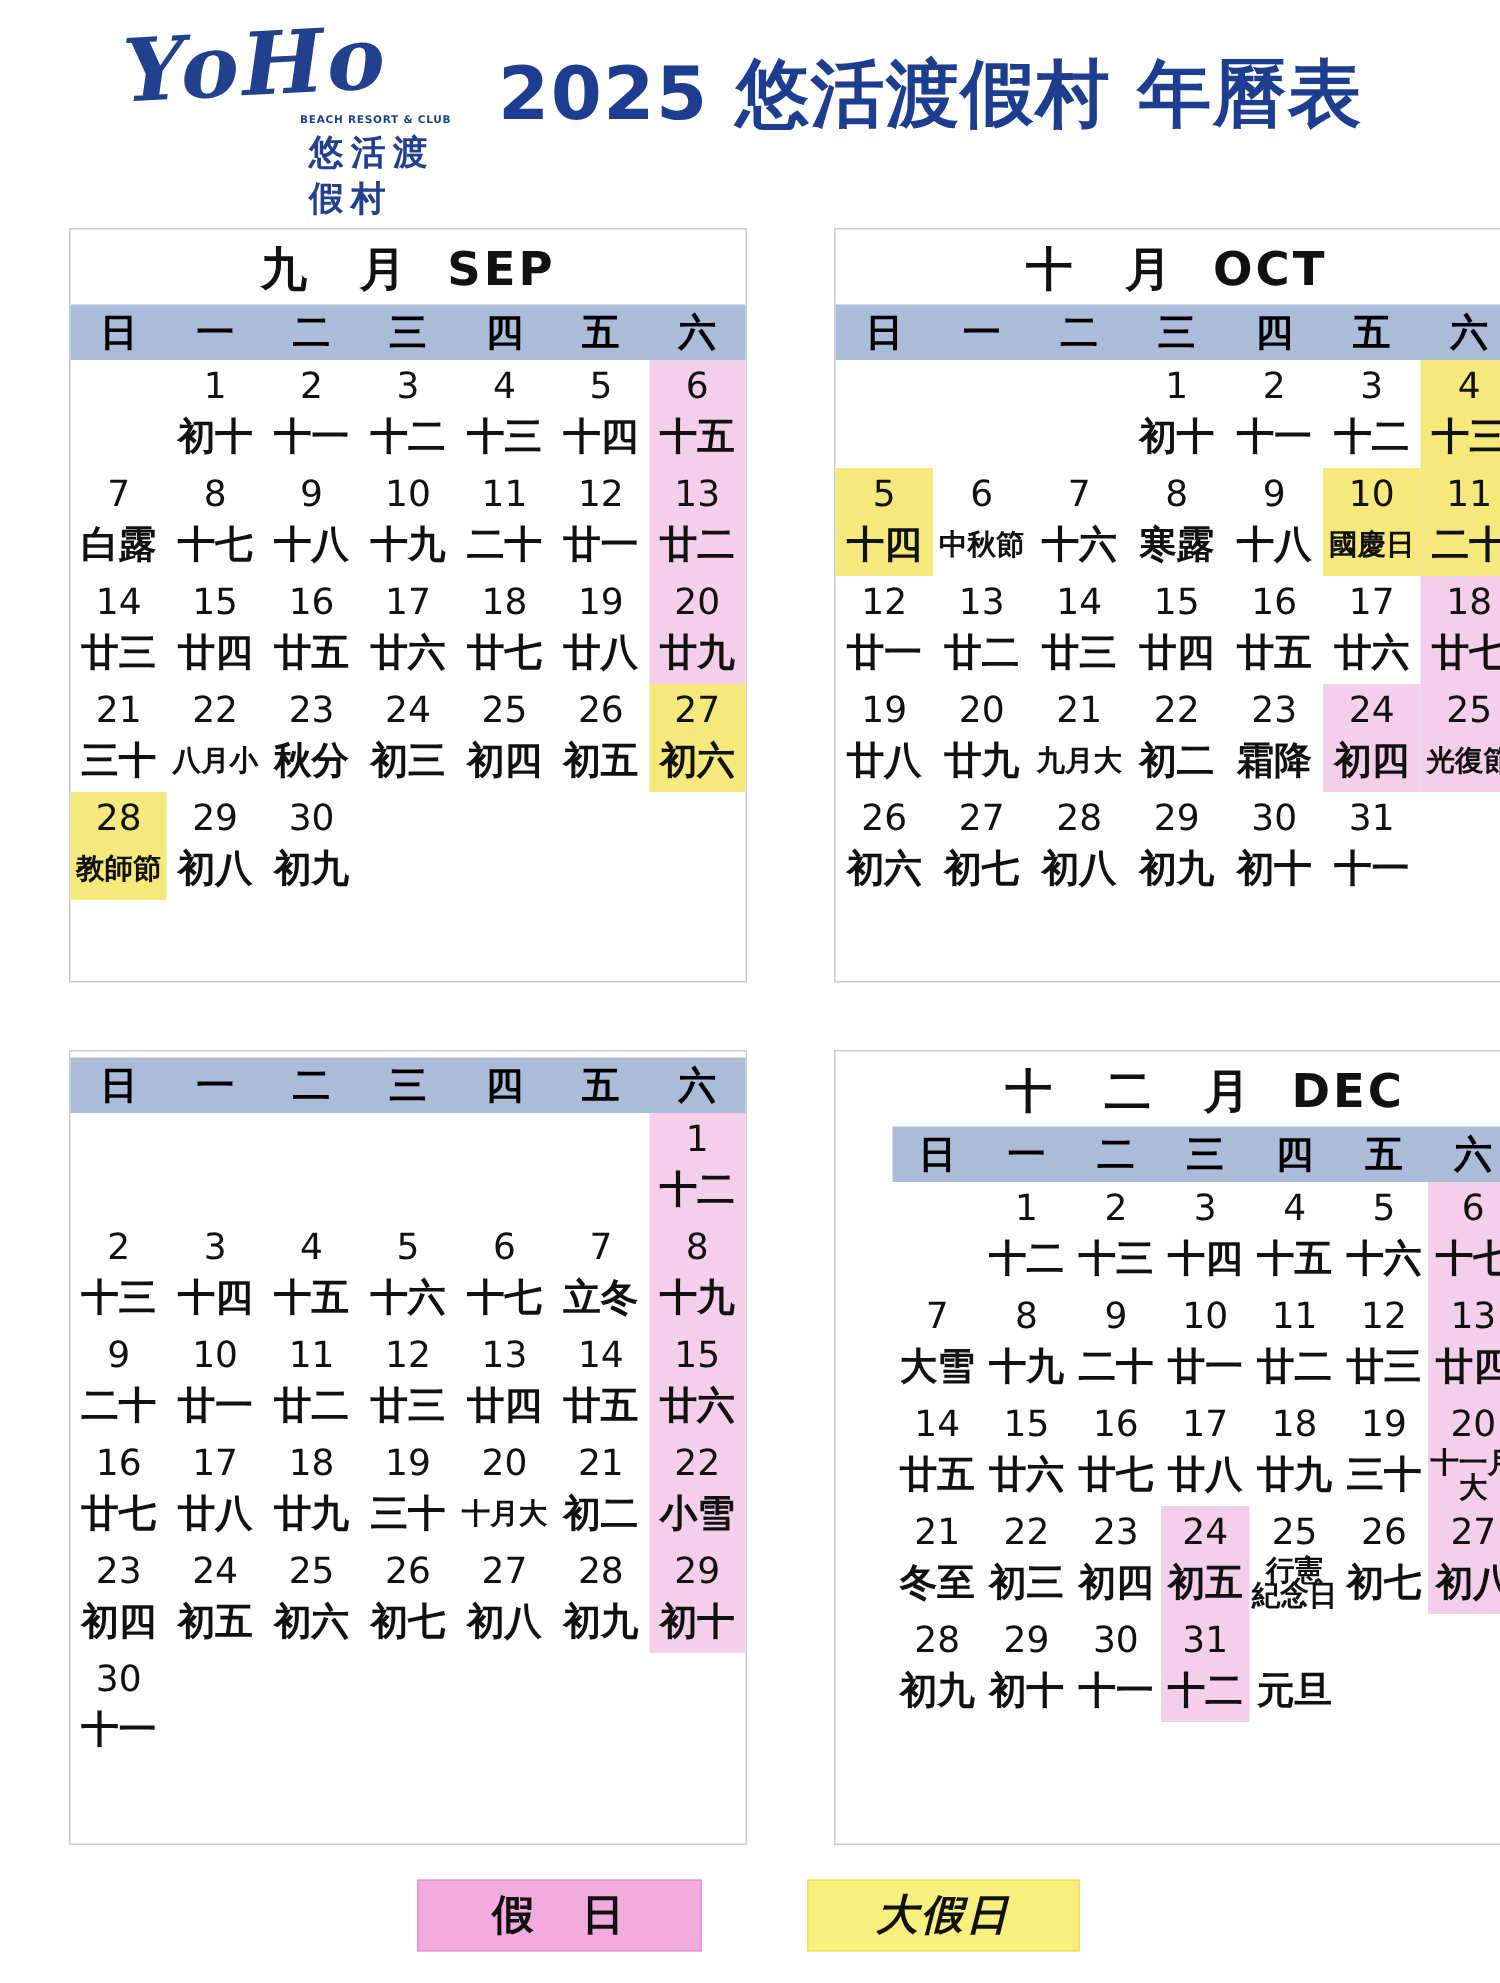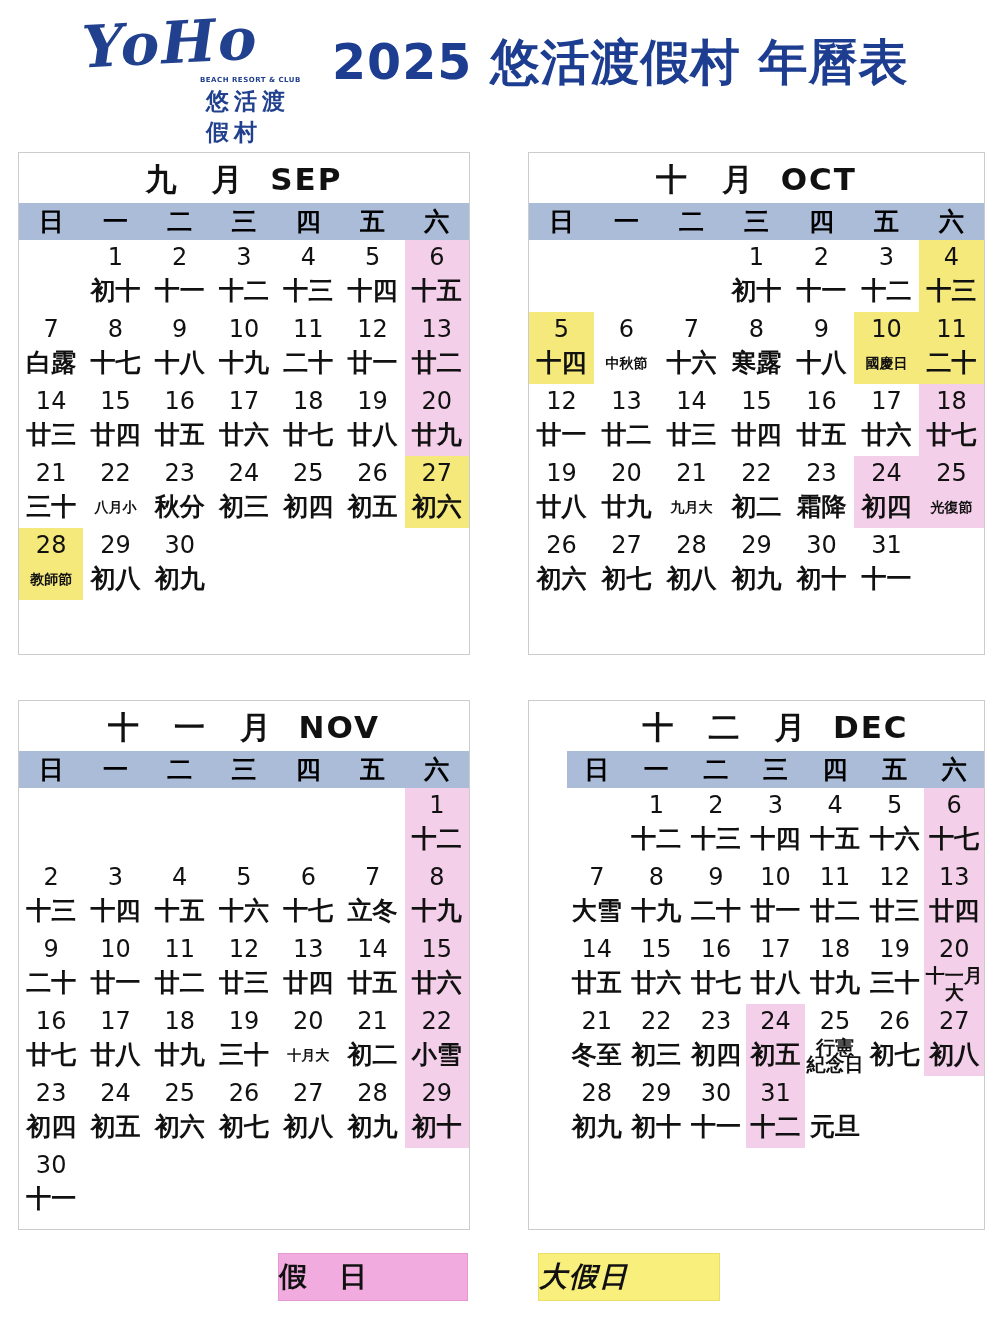--- a/index.html
+++ b/index.html
@@ -19,21 +19,21 @@
     font-family:"DejaVu Serif","Liberation Serif",serif; font-style:italic;
   }
   .logo-sub { position:absolute; left:118px; top:62px; font-size:7px; font-weight:bold; letter-spacing:.5px; }
   .logo-cn { position:absolute; left:124px; top:72px; font-size:23px; font-weight:bold; letter-spacing:5px; }
   .main-title {
     position:absolute; left:332px; top:30px; width:660px;
     font-size:49px; font-weight:bold; color:#1d3d90; letter-spacing:1px; white-space:nowrap;
   }
 
   
-  .month { position:absolute; background:#fff; border:1px solid #cccccc; }
+  .month { position:absolute; background:#fff; border:1px solid #cccccc;margin-left:28px; }
   #m0 { left:18px;  top:152px; width:452px; height:503px; }
   #m1 { left:528px; top:152px; width:457px; height:503px; }
   #m2 { left:18px;  top:700px; width:452px; height:530px; }
   #m3 { left:528px; top:700px; width:457px; height:530px;padding-left:38px; }
 
   .month-title {
     height:46px; display:flex; align-items:center; justify-content:center;
     font-size:31px; font-weight:bold; padding-top:8px; letter-spacing:2px; white-space:pre;
   }
   .band {
@@ -41,27 +41,27 @@
     display:grid; grid-template-columns:repeat(7,1fr); align-items:center;
   }
   .band .wd { text-align:center; font-size:25px; font-weight:bold; color:#000; }
 
   .weeks { display:grid; grid-template-columns:repeat(7,1fr); grid-auto-rows:72px; }
   .cell { display:flex; flex-direction:column; align-items:center; padding-top:2px; }
   .cell.pink   { background:#f4cfe9; }
   .cell.yellow { background:#f6e97c; }
   .d { font-size:24px; line-height:31px; height:31px; font-weight:500; }
   .l { font-size:25px; line-height:36px; font-weight:bold; white-space:nowrap; }
-  .l.s3 { font-size:14px; letter-spacing:0; }
+  .l.s3 { font-size:19px; letter-spacing:0; }
   .l.multi { font-size:19px; line-height:17px; white-space:pre-line; text-align:center; padding-top:2px; }
 
   
   .legend-box {
     position:absolute; top:1253px; height:48px;
-    display:flex; align-items:center; 
+    display:flex; align-items:center; justify-content:center;
     font-size:28px; font-weight:bold; white-space:pre; letter-spacing:2px;
   }
   #legend-pink   { left:278px; width:190px; background:#f2abde; border:1px solid #e698d2; }
   #legend-yellow { left:538px; width:182px; background:#f8ef7d; border:1px solid #ecdf66;font-style:italic; }
 </style>
 </head>
 <body>
 
 <div class="page">
 
@@ -378,21 +378,20 @@
           <div class="l">十一</div>
         </div>
         <div class="cell">
           <div class="d"></div>
           <div class="l"></div>
         </div>
       </div>
   </div>
 
   <div class="month" id="m2">
-    <div class="month-title">十　一　月  NOV</div>
     <div class="band">
         <span class="wd">日</span>
         <span class="wd">一</span>
         <span class="wd">二</span>
         <span class="wd">三</span>
         <span class="wd">四</span>
         <span class="wd">五</span>
         <span class="wd">六</span>
       </div>
     <div class="weeks">

